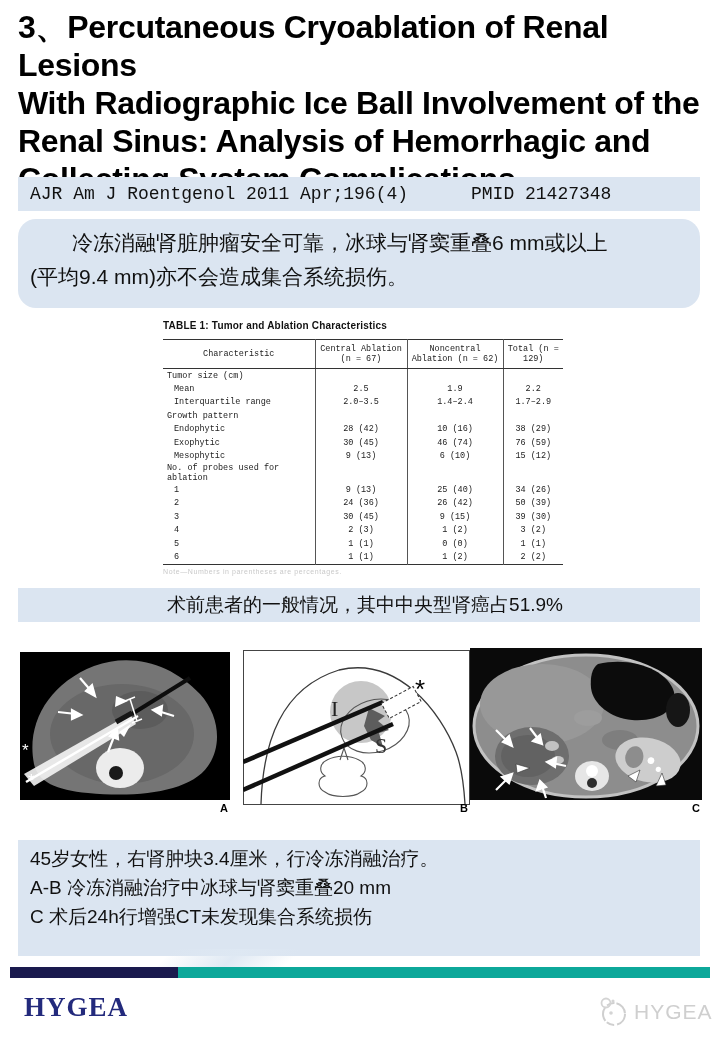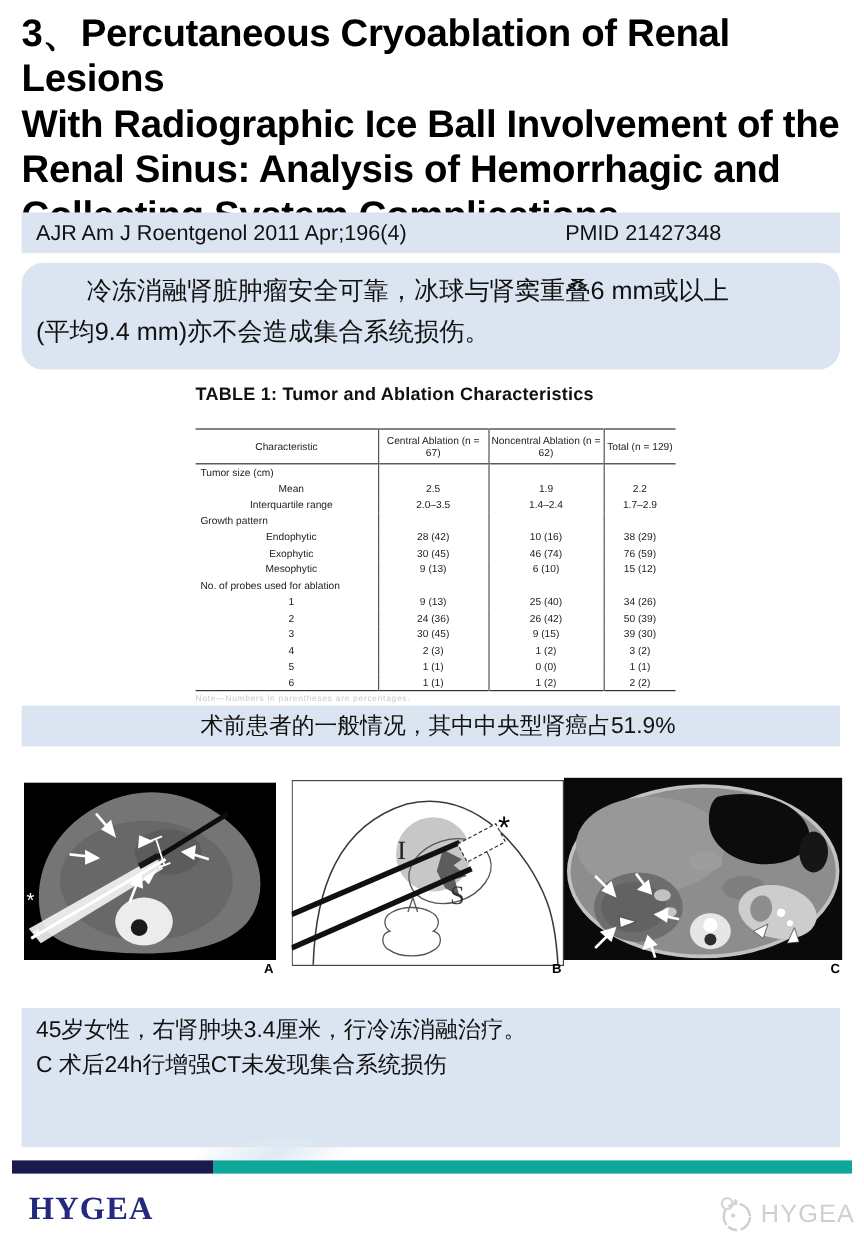--- a/index.html
+++ b/index.html
@@ -7,40 +7,40 @@
   body { font-family:"Liberation Sans", sans-serif; }
   .page { position:relative; width:720px; height:1040px; background:#fff; overflow:hidden; }
 
   
   .title { position:absolute; left:18px; top:8px; width:692px; color:#000;
            font-weight:bold; font-size:32px; line-height:38px; letter-spacing:-0.3px; }
 
   
   .band { position:absolute; left:18px; width:682px; background:#dbe5f1;padding-left:12px; }
   .band-citation { top:177px; height:34px; font-size:18px; color:#111;
-                   display:flex; align-items:center; padding-left:12px; }
+                   display:flex; align-items:center; padding-left:12px;font-family:Liberation Mono, monospace; }
   .pmid { position:absolute; left:453px; top:0; height:34px; display:flex; align-items:center; }
   .band-summary { top:219px; height:89px; font-size:21px; line-height:34px; color:#111;
                   padding:7px 12px 0 12px;border-radius:18px; }
   .band-summary .indent { text-indent:2em; }
   .band-caption { top:588px; height:34px; font-size:19px; color:#111;
                   display:flex; align-items:center; justify-content:center; }
   .band-notes { top:840px; height:116px; font-size:19px; line-height:29px; color:#111;
                 padding:4px 12px 0 12px; }
 
   
   .tablefig { position:absolute; left:163px; top:320px; width:400px; background:#fff; color:#1c1c1c; }
-  .tbl-title { font-weight:bold; font-size:15px; letter-spacing:.2px; color:#111; }
-  .tablefig table { width:100%; border-collapse:collapse; margin-top:20px; font-size:8.5px;
-                    border-top:1px solid #333; border-bottom:1.5px solid #333; color:#222; }
+  .tbl-title { font-weight:bold; font-size:10px; letter-spacing:.2px; color:#111; }
+  .tablefig table { width:100%; border-collapse:collapse; margin-top:8px; font-size:8.5px;
+                    border-top:1px solid #333; border-bottom:1.5px solid #333; color:#222;font-family:Liberation Mono, monospace; }
   .tablefig thead th { font-weight:normal; text-align:center; padding:4px 2px;
                        border-bottom:1px solid #333; }
   .tablefig td { height:13.5px; padding:0 3px; }
   .tablefig .lbl { text-align:left; padding-left:4px; }
-  .tablefig .lbl.ind { padding-left:11px;text-align:center; }
+  .tablefig .lbl.ind { padding-left:11px; }
   .tablefig .val { text-align:center; }
   .tablefig th + th, .tablefig td + td { border-left:1px solid #555; }
   .tablefig col.c0 { width:38%; } .tablefig col.c1 { width:23%; }
   .tablefig col.c2 { width:24%; } .tablefig col.c3 { width:15%; }
   .tbl-footnote { margin-top:3px; font-size:7px; color:#c9c9c9; letter-spacing:.6px; }
 
   
   .panel { position:absolute; }
   .panel svg { display:block; }
   .panel-label { position:absolute; font-weight:bold; font-size:11px; color:#000; }
@@ -289,20 +289,21 @@
         <polygon points="46,116 60,120 47,125"></polygon>
         <polygon points="158,128 170,122 166,134"></polygon>
         <polygon points="186,138 192,125 196,137"></polygon>
       </g>
     </svg>
     <div class="panel-label" style="right:2px; top:154px;">C</div>
   </div>
 
   <div class="band band-notes">
     <div>45岁女性，右肾肿块3.4厘米，行冷冻消融治疗。</div>
+    <div>A-B 冷冻消融治疗中冰球与肾窦重叠20 mm</div>
     <div>C 术后24h行增强CT未发现集合系统损伤</div>
   </div>
 
   <div class="swoosh"></div>
   <div class="bar-navy"></div>
   <div class="bar-teal"></div>
   <div class="brand">HYGEA</div>
   <div class="watermark">
     <svg width="30" height="32" viewBox="0 0 30 32">
       <circle cx="16" cy="18" r="11" fill="none" stroke="#cfcfcf" stroke-width="2" stroke-dasharray="14,3,8,2"></circle>

